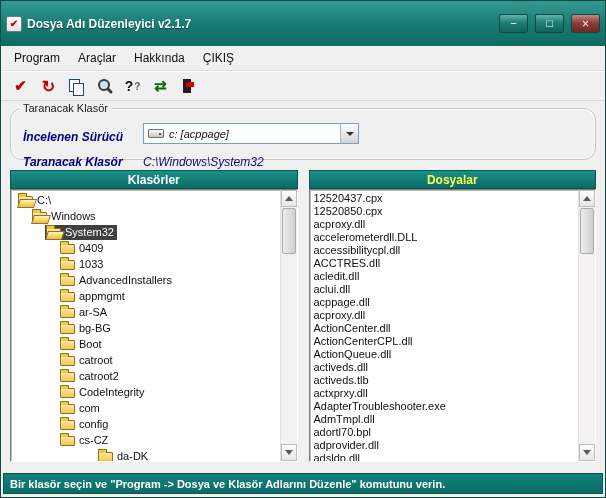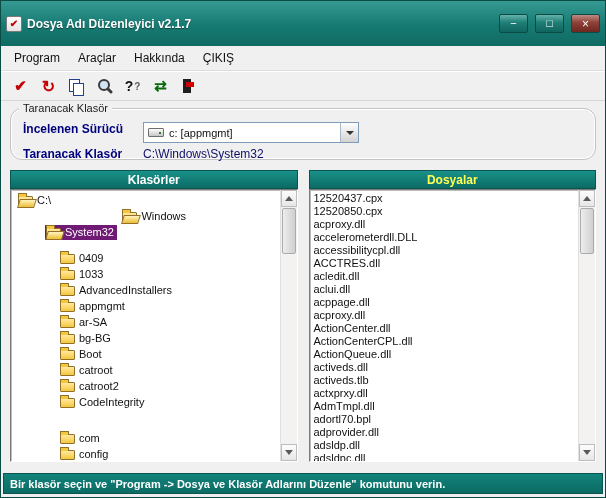--- a/index.html
+++ b/index.html
@@ -51,21 +51,21 @@
   .sync-icon::before { content: "⇄"; color: #0A6A0A; font-weight: bold; font-size: 15px; }
   .exit-icon::before { content: ''; position: absolute; left: 3px; top: 1px; width: 8px; height: 14px; background: #1F1F1F; }
   .exit-icon::after  { content: ''; position: absolute; left: 6px; top: 4px; width: 8px; height: 5px; background: #D40000; }
 
   
   .groupbox { flex: 0 0 auto; position: relative; margin: 7px 9px 4px; height: 52px;
               border: 1px solid #C3C3C3; border-radius: 12px; box-shadow: inset 0 0 0 1px #FFFFFF;
               padding: 13px 12px 6px; }
   .groupbox-title { position: absolute; top: -7px; left: 8px; background: #F0F0F0; padding: 0 4px;
               font-size: 11px; color: #1A1A1A; }
-  .form-row { display: flex; align-items: flex-start; height: 22px; margin-bottom: 3px; }
+  .form-row { display: flex; align-items: flex-end; height: 22px; margin-bottom: 3px; font-style: italic; }
   .form-label { width: 120px; flex: 0 0 auto; font-size: 12px; font-weight: bold; color: #00007E; }
   .path-value { font-size: 12px; color: #10106A; }
 
   .combo { width: 216px; height: 21px; border: 1px solid #7F9DB9; background: #FFFFFF;
            display: flex; align-items: center; }
   .drive-icon { width: 16px; height: 9px; flex: 0 0 auto; margin: 0 5px 0 4px; position: relative;
            background: linear-gradient(#FDFDFD,#C6C6C6); border: 1px solid #6E6E6E; border-radius: 1px; }
   .drive-icon::after { content: ''; position: absolute; right: 2px; bottom: 2px; width: 2px; height: 2px; background: #2E7D32; }
   .combo-value { flex: 1; font-size: 11px; color: #111; white-space: nowrap; overflow: hidden; }
   .combo-arrow { width: 18px; align-self: stretch; flex: 0 0 auto;
@@ -84,21 +84,21 @@
   .files-header-text { color: #FFFF55; }
   .panel-body { flex: 1; min-height: 0; background: #FFFFFF; display: flex; overflow: hidden;
            border: 1px solid; border-color: #7A7A7A #FFFFFF #FFFFFF #7A7A7A;
            box-shadow: inset 1px 1px 0 #BDBDBD; }
   .list-area { flex: 1; min-width: 0; overflow: hidden; padding-top: 2px; }
 
   
   .tree-item { height: 16px; display: flex; align-items: center; font-size: 11px;
            color: #101010; white-space: nowrap; }
   .row-content { display: inline-flex; align-items: center; height: 15px; padding: 0 3px 0 1px; }
-  .tree-item.selected .row-content { background: #701a75; color: #FFFFFF; }
+  .tree-item.selected .row-content { background: #404040; color: #FFFFFF; }
   .folder-icon, .folder-open-icon { position: relative; width: 15px; height: 10px; flex: 0 0 auto;
            margin: 2px 4px 0 0; background: linear-gradient(#FFE9A0,#F2C83E);
            border: 1px solid #93702A; border-radius: 1px; }
   .folder-icon::before, .folder-open-icon::before { content: ''; position: absolute; left: -1px; top: -4px;
            width: 7px; height: 3px; background: #F2C83E; border: 1px solid #93702A; border-bottom: none;
            border-radius: 1px 1px 0 0; }
   .folder-open-icon::after { content: ''; position: absolute; left: -2px; top: 2px; width: 15px; height: 7px;
            background: linear-gradient(#FFF3BE,#EDBE35); border: 1px solid #93702A;
            transform: skewX(-18deg); transform-origin: bottom left; }
 
@@ -178,21 +178,21 @@
       </button>
     </div>
 
   <div class="groupbox">
     <span class="groupbox-title">Taranacak Klasör</span>
 
     <div class="form-row">
       <span class="form-label">İncelenen Sürücü</span>
       <div class="combo">
         <span class="drive-icon"></span>
-        <span class="combo-value">c: [appmgmt]</span>
+        <span class="combo-value">c: [acppage]</span>
         <span class="combo-arrow"></span>
       </div>
     </div>
 
     <div class="form-row">
       <span class="form-label">Taranacak Klasör</span>
       <span class="path-value">C:\Windows\System32</span>
     </div>
   </div>
 
@@ -205,35 +205,35 @@
       <div class="panel-body">
         <div class="list-area">
 
             <div class="tree-item" style="padding-left: 6px;">
               <span class="row-content">
                 <span class="folder-open-icon"></span>
                 <span class="tlabel">C:\</span>
               </span>
             </div>
 
-            <div class="tree-item" style="padding-left: 20px; justify-content: center;">
+            <div class="tree-item" style="padding-left: 20px;">
               <span class="row-content">
                 <span class="folder-open-icon"></span>
                 <span class="tlabel">Windows</span>
               </span>
             </div>
 
             <div class="tree-item selected" style="padding-left: 34px;">
               <span class="row-content">
                 <span class="folder-open-icon"></span>
                 <span class="tlabel">System32</span>
               </span>
             </div>
 
-            <div class="tree-item" style="padding-left: 48px; margin-top: 10px;">
+            <div class="tree-item" style="padding-left: 48px;">
               <span class="row-content">
                 <span class="folder-icon"></span>
                 <span class="tlabel">0409</span>
               </span>
             </div>
 
             <div class="tree-item" style="padding-left: 48px;">
               <span class="row-content">
                 <span class="folder-icon"></span>
                 <span class="tlabel">1033</span>
@@ -289,21 +289,21 @@
               </span>
             </div>
 
             <div class="tree-item" style="padding-left: 48px;">
               <span class="row-content">
                 <span class="folder-icon"></span>
                 <span class="tlabel">CodeIntegrity</span>
               </span>
             </div>
 
-            <div class="tree-item" style="padding-left: 48px; margin-top: 20px;">
+            <div class="tree-item" style="padding-left: 48px;">
               <span class="row-content">
                 <span class="folder-icon"></span>
                 <span class="tlabel">com</span>
               </span>
             </div>
 
             <div class="tree-item" style="padding-left: 48px;">
               <span class="row-content">
                 <span class="folder-icon"></span>
                 <span class="tlabel">config</span>
@@ -372,20 +372,21 @@
             <div class="file-item">ActionCenterCPL.dll</div>
 
             <div class="file-item">ActionQueue.dll</div>
 
             <div class="file-item">activeds.dll</div>
 
             <div class="file-item">activeds.tlb</div>
 
             <div class="file-item">actxprxy.dll</div>
 
+            <div class="file-item">AdapterTroubleshooter.exe</div>
 
             <div class="file-item">AdmTmpl.dll</div>
 
             <div class="file-item">adortl70.bpl</div>
 
             <div class="file-item">adprovider.dll</div>
 
             <div class="file-item">adsldp.dll</div>
 
             <div class="file-item">adsldpc.dll</div>

